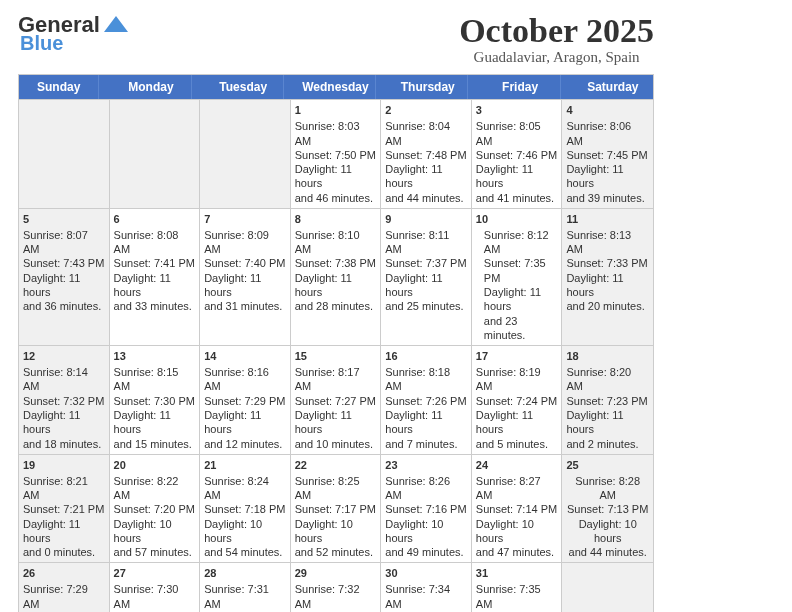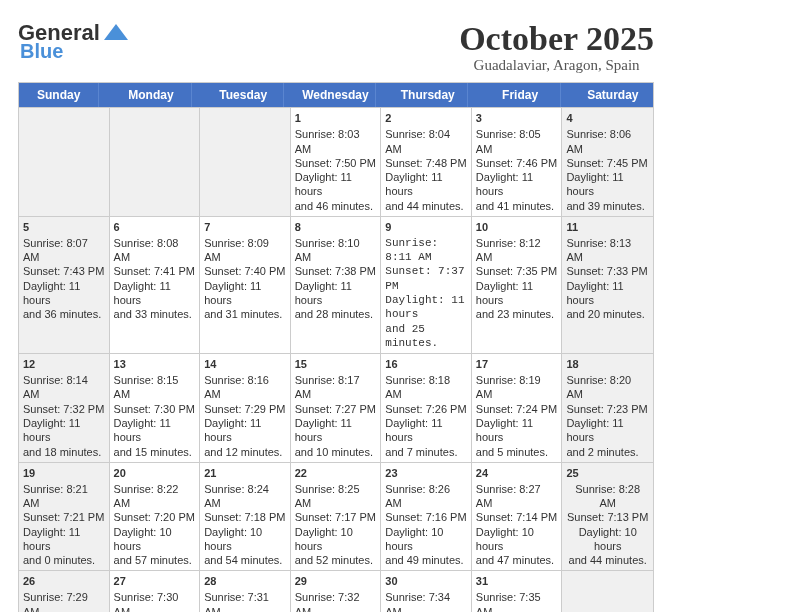--- a/index.html
+++ b/index.html
@@ -6,21 +6,21 @@
     body {
       font-family: Arial, sans-serif;
       background: #fff;
       width: 792px;
       height: 612px;
       overflow: hidden;
     }
     .page {
       width: 672px;
       height: 612px;
-      padding: 20px 18px 10px 18px;
+      padding: 12px 18px 10px 18px;
       display: flex;
       flex-direction: column;
     }
     .header {
       display: flex;
       justify-content: space-between;
       align-items: flex-start;
       margin-bottom: 8px;
     }
     .logo {
@@ -185,28 +185,28 @@
           </div>
           <div class="cal-cell">
             <div class="day-num">8</div>
             <div class="cell-text" style="white-space: pre-line;">Sunrise: 8:10 AM
 Sunset: 7:38 PM
 Daylight: 11 hours
 and 28 minutes.</div>
           </div>
           <div class="cal-cell">
             <div class="day-num">9</div>
-            <div class="cell-text" style="white-space: pre-line; font-family: Liberation Mono, monospace;">Sunrise: 8:11 AM
+            <div class="cell-text" style="white-space: pre-line;">Sunrise: 8:11 AM
 Sunset: 7:37 PM
 Daylight: 11 hours
 and 25 minutes.</div>
           </div>
           <div class="cal-cell">
             <div class="day-num">10</div>
-            <div class="cell-text" style="white-space: pre-line;">Sunrise: 8:12 AM
+            <div class="cell-text" style="white-space: pre-line; margin-left: 8px;">Sunrise: 8:12 AM
 Sunset: 7:35 PM
 Daylight: 11 hours
 and 23 minutes.</div>
           </div>
           <div class="cal-cell shade">
             <div class="day-num">11</div>
             <div class="cell-text" style="white-space: pre-line;">Sunrise: 8:13 AM
 Sunset: 7:33 PM
 Daylight: 11 hours
 and 20 minutes.</div>

